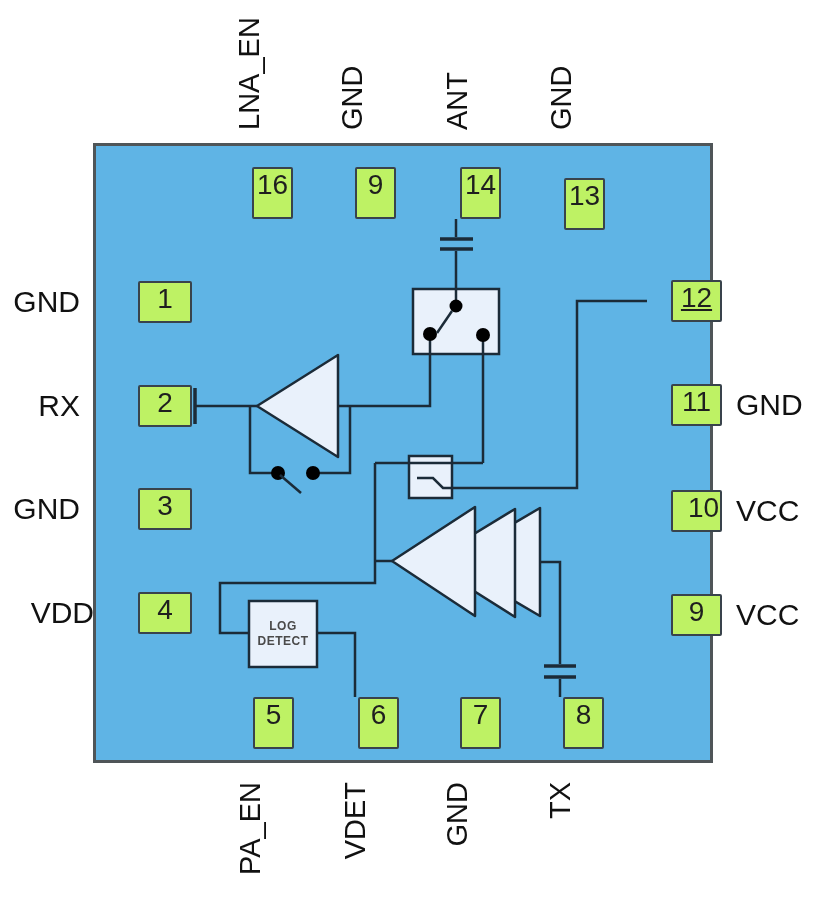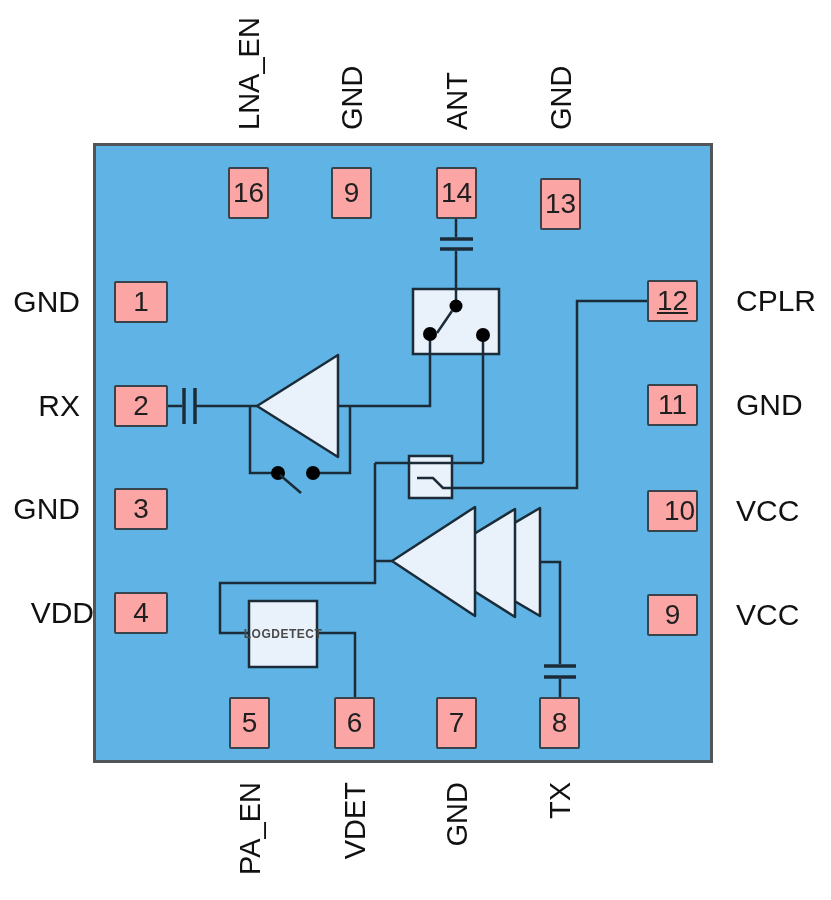--- a/index.html
+++ b/index.html
@@ -11,24 +11,24 @@
   }
   
   #chip {
     position:absolute; left:93px; top:143px; width:620px; height:620px;
     background:#5FB4E5; border:3px solid #4F5558; box-sizing:border-box;
   }
   
   #wires { position:absolute; left:0; top:0; width:831px; height:900px; }
   
   .pin {
-    position:absolute; background:#fca5a5; border:2px solid #39434C;
+    position:absolute; background:#bef264; border:2px solid #39434C;
     box-sizing:border-box; border-radius:2px;
-    display:flex; align-items:center; justify-content:center;
-    font-size:28px; color:#1f1f1f;
+    display:flex; align-items:flex-start; justify-content:center;
+    font-size:28px; color:#1f1f1f;margin-left:24px;
   }
   .pin.tb { width:41px; height:52px; }
   .pin.lr { width:54px; height:42px; }
   
   .hlabel {
     position:absolute; font-size:30px; color:#111; line-height:38px; height:38px;
     white-space:nowrap;
   }
   .hlabel.left { width:80px; text-align:right; }
   
@@ -36,21 +36,21 @@
   .vanchor > span {
     position:absolute; left:0; top:0; white-space:nowrap;
     font-size:29px; line-height:32px; color:#111;
     transform-origin:0 0; transform:rotate(-90deg);
     display:inline-block;
   }
   .vanchor.below > span { transform:rotate(-90deg) translateX(-100%); }
   
   #logdetect-text {
     position:absolute; left:249px; top:601px; width:68px; height:66px;
-    display:flex; align-items:center; justify-content:center;
+    display:flex; flex-direction:column; align-items:center; justify-content:center;
     font-size:12px; font-weight:bold; letter-spacing:0.5px; color:#4a4a4a;
     line-height:15px;
   }
 </style>
 </head>
 <body>
 
 <div id="stage">
 
   <div id="chip"></div>
@@ -186,21 +186,20 @@
   </div>
   <div class="pin tb" style="left:539px; top:697px;">
     <span>8</span>
   </div>
 
   <div class="hlabel left" style="left:0px; top:283px;">GND</div>
   <div class="hlabel left" style="left:0px; top:387px;">RX</div>
   <div class="hlabel left" style="left:0px; top:490px;">GND</div>
   <div class="hlabel left" style="left:14px; top:594px;">VDD</div>
 
-  <div class="hlabel" style="left:736px; top:282px;">CPLR</div>
   <div class="hlabel" style="left:736px; top:386px;">GND</div>
   <div class="hlabel" style="left:736px; top:492px;">VCC</div>
   <div class="hlabel" style="left:736px; top:596px;">VCC</div>
 
   <div class="vanchor" style="left:233px; top:130px;">
     <span>LNA_EN</span>
   </div>
   <div class="vanchor" style="left:336px; top:130px;">
     <span>GND</span>
   </div>

